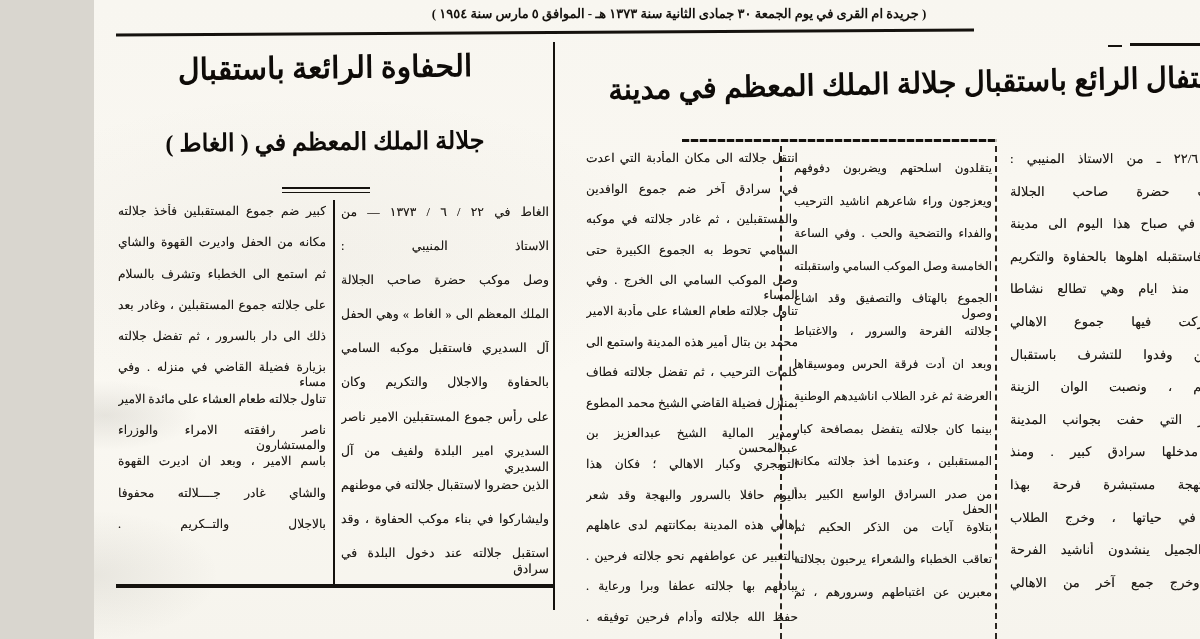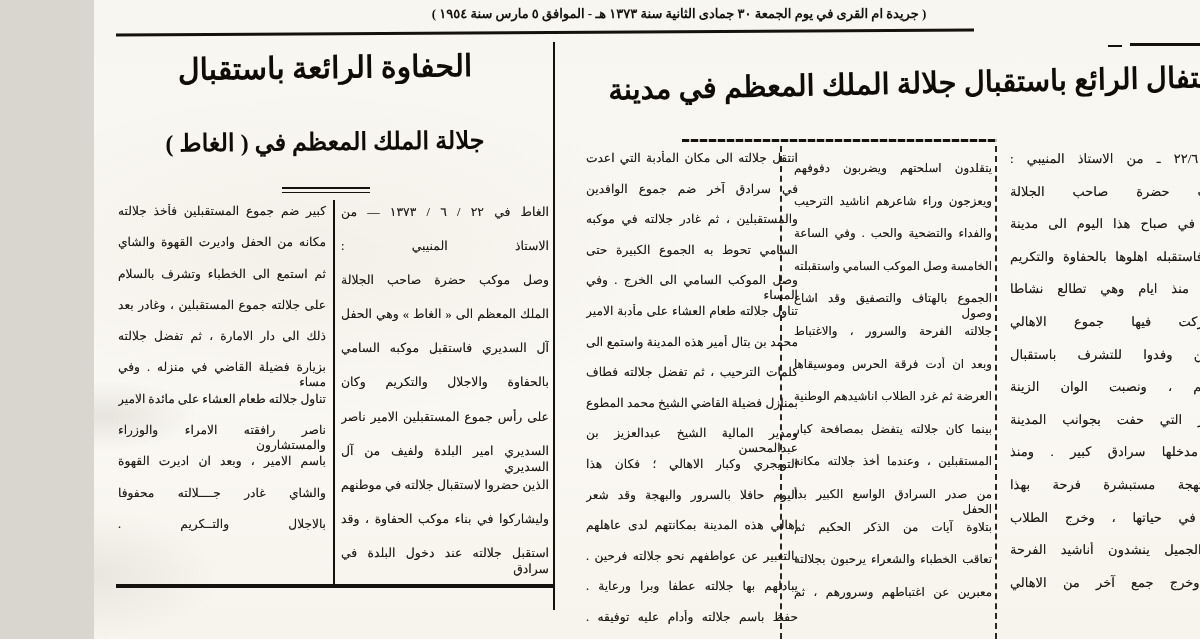--- a/index.html
+++ b/index.html
@@ -106,21 +106,21 @@
       <div class="tline">تناول جلالته طعام العشاء على مأدبة الامير</div>
       <div class="tline">محمد بن بتال أمير هذه المدينة واستمع الى</div>
       <div class="tline">كلمات الترحيب ، ثم تفضل جلالته فطاف</div>
       <div class="tline">بمنازل فضيلة القاضي الشيخ محمد المطوع</div>
       <div class="tline">ومدير المالية الشيخ عبدالعزيز بن عبدالمحسن</div>
       <div class="tline">التويجري وكبار الاهالي ؛ فكان هذا</div>
       <div class="tline">اليوم حافلا بالسرور والبهجة وقد شعر</div>
       <div class="tline">اهالي هذه المدينة بمكانتهم لدى عاهلهم</div>
       <div class="tline">بالتعبير عن عواطفهم نحو جلالته فرحين .</div>
       <div class="tline">يبادلهم بها جلالته عطفا وبرا ورعاية .</div>
-      <div class="tline">حفظ باسم جلالته وأدام عليه توفيقه .</div>
+      <div class="tline">حفظ الله جلالته وأدام فرحين توفيقه .</div>
     </div>
 
   <div class="abs headline hl-left-1" style="left:40px;top:50px;width:382px;transform:rotate(-0.8deg);">الحفاوة الرائعة باستقبال</div>
   <div class="abs headline hl-left-2" style="left:40px;top:128px;width:382px;transform:rotate(-0.6deg);">جلالة الملك المعظم في ( الغاط )</div>
   <div class="abs dbl" style="left:188px;top:187px;width:88px;"></div>
 
   <div class="abs vsolid" style="left:239px;top:200px;height:384px;"></div>
 
   <div class="abs col lcolR" style="left:247px;top:204px;">
       <div class="tline">الغاط في ٢٢ / ٦ / ١٣٧٣ — من</div>
@@ -134,21 +134,21 @@
       <div class="tline">الذين حضروا لاستقبال جلالته في موطنهم</div>
       <div class="tline">وليشاركوا في بناء موكب الحفاوة ، وقد</div>
       <div class="tline">استقبل جلالته عند دخول البلدة في سرادق</div>
     </div>
 
   <div class="abs col lcolL" style="left:24px;top:204px;">
       <div class="tline">كبير ضم جموع المستقبلين فأخذ جلالته</div>
       <div class="tline">مكانه من الحفل واديرت القهوة والشاي</div>
       <div class="tline">ثم استمع الى الخطباء وتشرف بالسلام</div>
       <div class="tline">على جلالته جموع المستقبلين ، وغادر بعد</div>
-      <div class="tline">ذلك الى دار الامارة ، ثم تفضل جلالته</div>
+      <div class="tline">ذلك الى دار بالسرور ، ثم تفضل جلالته</div>
       <div class="tline">بزيارة فضيلة القاضي في منزله . وفي مساء</div>
       <div class="tline">تناول جلالته طعام العشاء على مائدة الامير</div>
       <div class="tline">ناصر رافقته الامراء والوزراء والمستشارون</div>
       <div class="tline">باسم الامير ، وبعد ان اديرت القهوة</div>
       <div class="tline">والشاي غادر جــــلالته محفوفا</div>
       <div class="tline">بالاجلال والتــكريم .</div>
     </div>
 
   <div class="abs rule" style="left:22px;top:584px;width:437px;height:4px;"></div>
 

